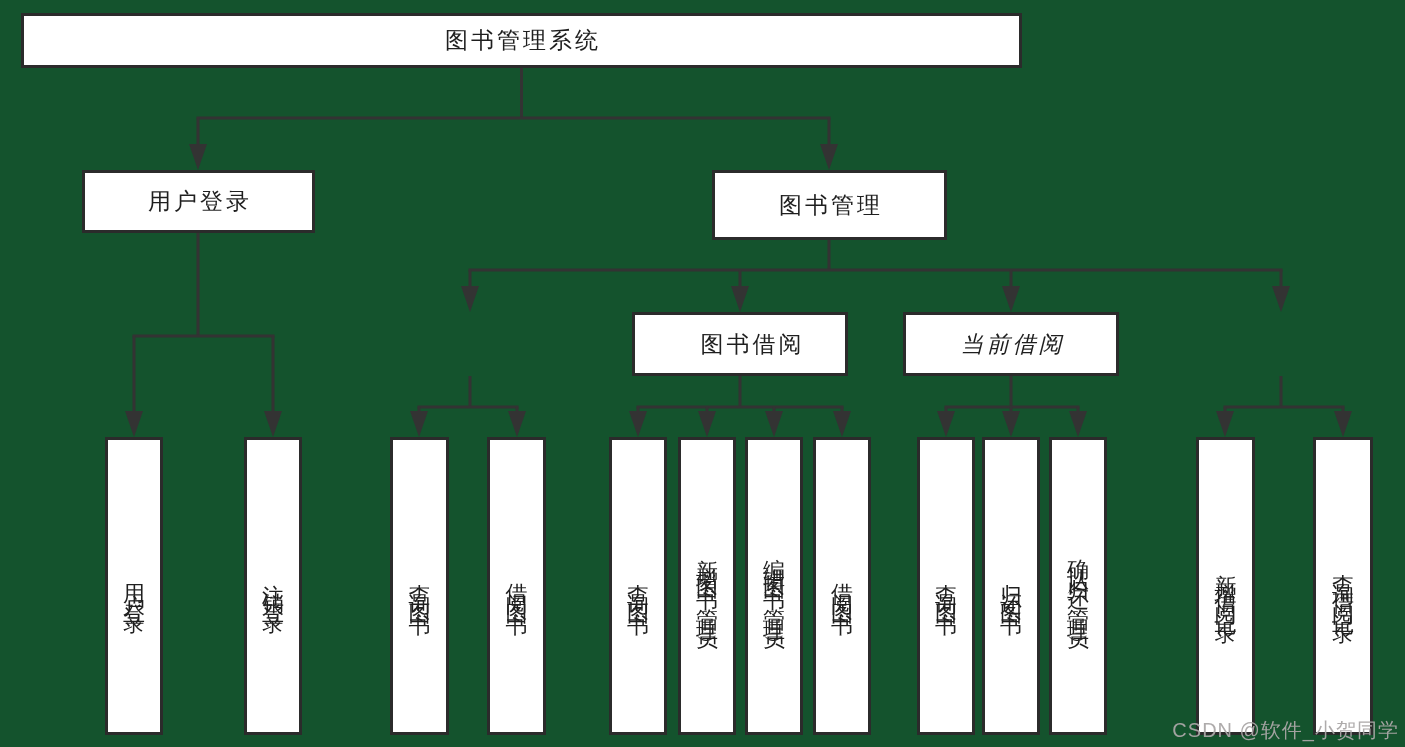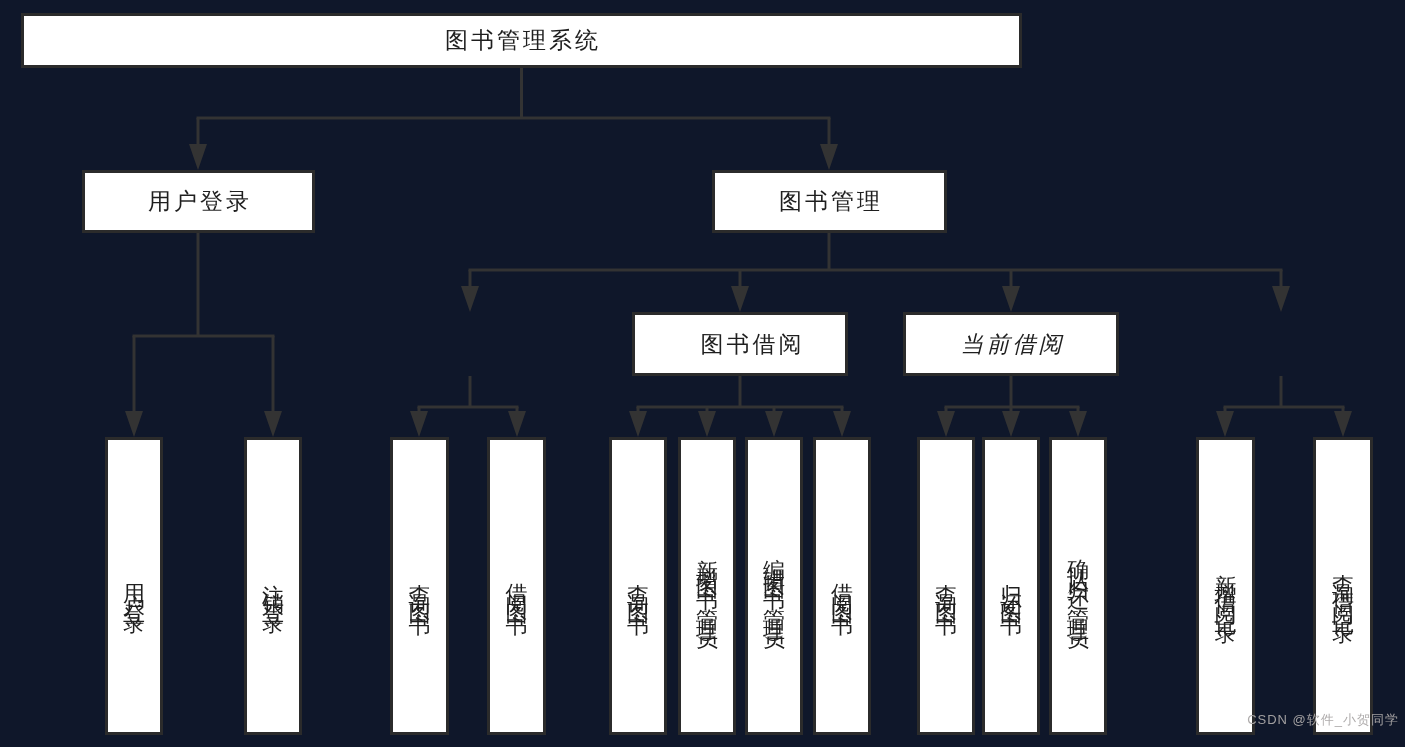--- a/index.html
+++ b/index.html
@@ -5,21 +5,21 @@
   html, body {
     margin: 0;
     padding: 0;
     background: #ffffff;
     font-family: "Liberation Sans", "DejaVu Sans", sans-serif;
   }
   .canvas {
     position: relative;
     width: 1405px;
     height: 747px;
-    background: #0f172a;
+    background: #14532d;
     overflow: hidden;
   }
   .connector-layer {
     position: absolute;
     left: 0; top: 0;
     width: 1405px;
     height: 747px;
     pointer-events: none;
   }
   .node {
@@ -43,22 +43,22 @@
     text-orientation: mixed;
     font-size: 22px;
     letter-spacing: 10px;
     line-height: 1;
     text-indent: 0;
     white-space: normal;
   }
   .watermark {
     position: absolute;
     right: 6px;
-    bottom: 18px;
-    font-size: 13px;
+    bottom: 3px;
+    font-size: 20px;
     color: rgba(170, 166, 166, 0.95);
     letter-spacing: 1px;
     white-space: nowrap;
     margin-top: 44px;
   }
 </style>
 </head>
 <body>
 
 <div class="canvas">
@@ -118,21 +118,21 @@
       <polygon points="1334,411 1352,411 1343,437" fill="#333333"></polygon>
     </svg>
 
   <div class="node h" style="left:21px; top:13px; width:1001px; height:55px;">
     <span class="lbl">图书管理系统</span>
   </div>
 
   <div class="node h" style="left:82px; top:170px; width:233px; height:63px;">
     <span class="lbl">用户登录</span>
   </div>
-  <div class="node h" style="left:712px; top:170px; width:235px; height:63px;">
+  <div class="node h" style="left:712px; top:170px; width:235px; height:70px;">
     <span class="lbl">图书管理</span>
   </div>
 
   <div class="node h" style="left:632px; top:312px; width:216px; height:64px;padding-left:22px;">
     <span class="lbl">图书借阅</span>
   </div>
   <div class="node h" style="left:903px; top:312px; width:216px; height:64px;font-style:italic;">
     <span class="lbl">当前借阅</span>
   </div>
 

